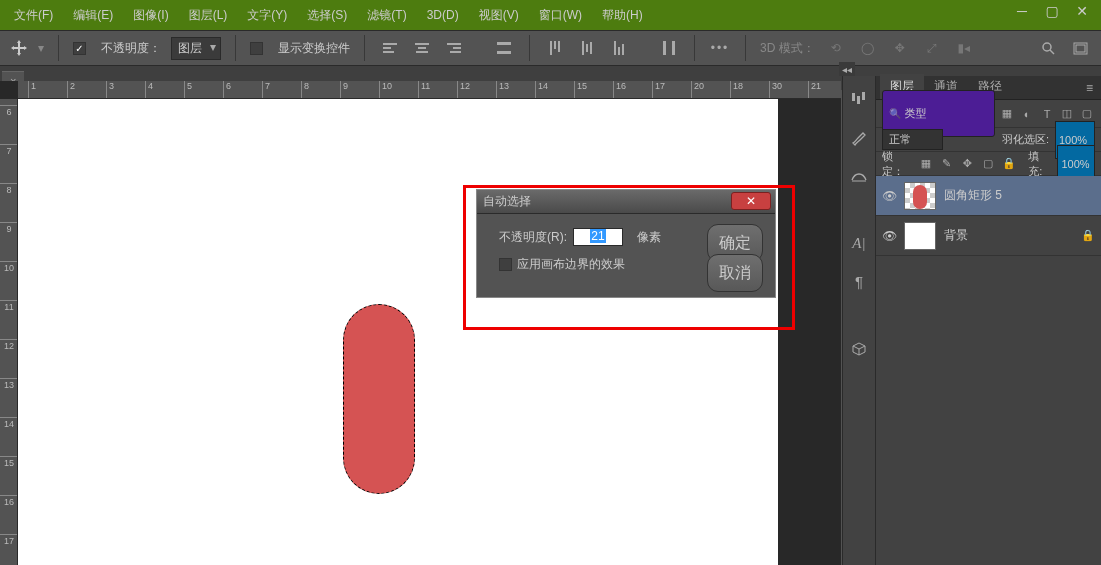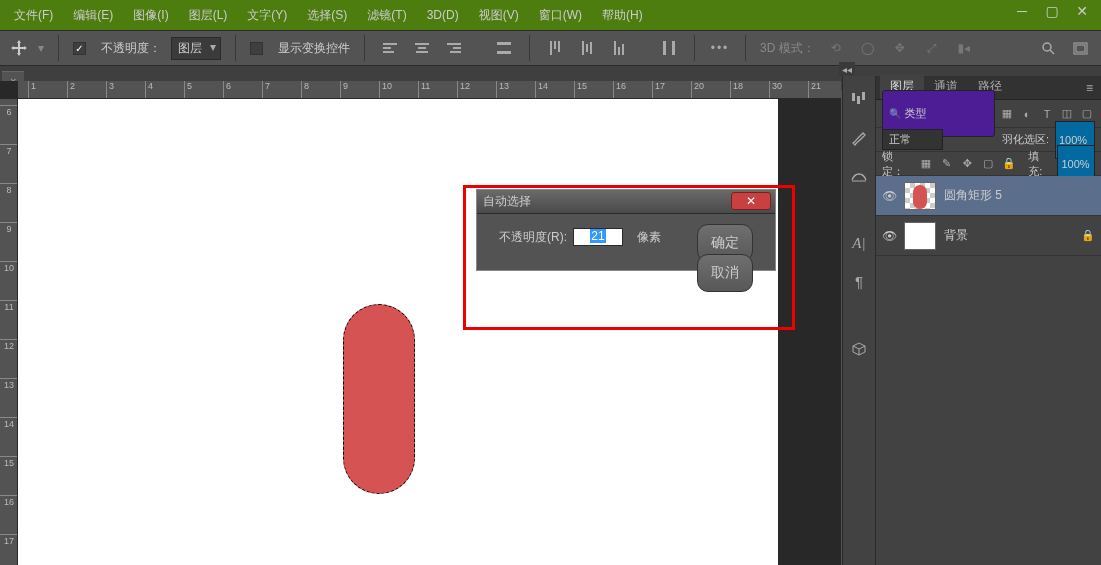--- a/index.html
+++ b/index.html
@@ -29,21 +29,21 @@
 .watermark{position:absolute;left:470px;top:140px;color:#fff;opacity:.25;font-size:36px;font-weight:bold;letter-spacing:2px;pointer-events:none}
 .watermark small{display:block;font-size:12px;letter-spacing:3px;margin-left:20px}
 .redbox{position:absolute;top:86px;left:445px;width:332px;height:145px;border:3px solid #e00;pointer-events:none;z-index:5}
 .dialog{position:absolute;top:90px;left:458px;width:300px;background:#535353;border:1px solid #888;z-index:10}
 .dlg-tb{height:24px;background:linear-gradient(#6a6a6a,#4a4a4a);display:flex;align-items:center;padding:0 6px;border-bottom:1px solid #2a2a2a}
 .dlg-close{position:absolute;right:4px;top:2px;width:40px;height:18px;background:#c84040;border:1px solid #7a2020;border-radius:3px;display:flex;align-items:center;justify-content:center;color:#fff;font-size:12px}
 .dlg-body{padding:14px 10px 14px 22px;position:relative}
 .dlg-row{display:flex;align-items:center;margin-bottom:10px}
 .dlg-input{width:50px;height:18px;background:#fff;color:#000;border:1px solid #2a2a2a;text-align:center;font-size:12px}
 .dlg-input .sel{background:#3399ff;color:#fff;padding:0 1px}
-.dlg-btn{position:absolute;right:22px;width:56px;height:38px;background:linear-gradient(#6f6f6f,#585858);border:1px solid #333;border-radius:11px;display:flex;align-items:center;justify-content:center;font-size:14px}
+.dlg-btn{position:absolute;right:12px;width:56px;height:38px;background:linear-gradient(#6f6f6f,#585858);border:1px solid #333;border-radius:11px;display:flex;align-items:center;justify-content:center;font-size:16px}
 .dlg-ok{top:10px}
 .dlg-cancel{top:40px}
 .collapse-arrow{position:absolute;top:62px;right:246px;width:16px;height:14px;background:#3a3a3a;display:flex;align-items:center;justify-content:center;font-size:10px;color:#aaa}
 .midstrip{position:absolute;top:76px;right:225px;width:34px;bottom:0;background:#424242;border-left:1px solid #2a2a2a;border-right:1px solid #2a2a2a;padding-top:12px;display:flex;flex-direction:column;align-items:center;gap:16px}
 .rpanel{position:absolute;top:76px;right:0;width:225px;bottom:0;background:#424242;display:flex;flex-direction:column}
 .ptabs{height:24px;display:flex;align-items:flex-end;background:#323232;padding-left:4px;border-bottom:1px solid #222}
 .ptab{padding:4px 10px;font-size:12px;color:#aaa}
 .ptab.active{background:#424242;color:#ddd}
 .ptab-menu{margin-left:auto;padding:4px 8px;color:#aaa}
 .filterbar{height:28px;display:flex;align-items:center;padding:0 6px;gap:4px;border-bottom:1px solid #333}
@@ -240,20 +240,24 @@
         <div class="dlg-close">✕</div>
       </div>
       <div class="dlg-body">
         <div class="dlg-row">
           <span>不透明度(R):</span>
           <span style="width:6px"></span>
           <span class="dlg-input"><span class="sel">21</span></span>
           <span style="width:14px"></span>
           <span>像素</span>
         </div>
+        <div class="dlg-row">
+          <span class="cb"></span>
+          <span>应用画布边界的效果</span>
+        </div>
         <div class="dlg-btn dlg-ok">确定</div>
         <div class="dlg-btn dlg-cancel">取消</div>
       </div>
     </div>
   </div>
 </div>
 
 <div class="collapse-arrow">◂◂</div>
 
 <div class="midstrip">

